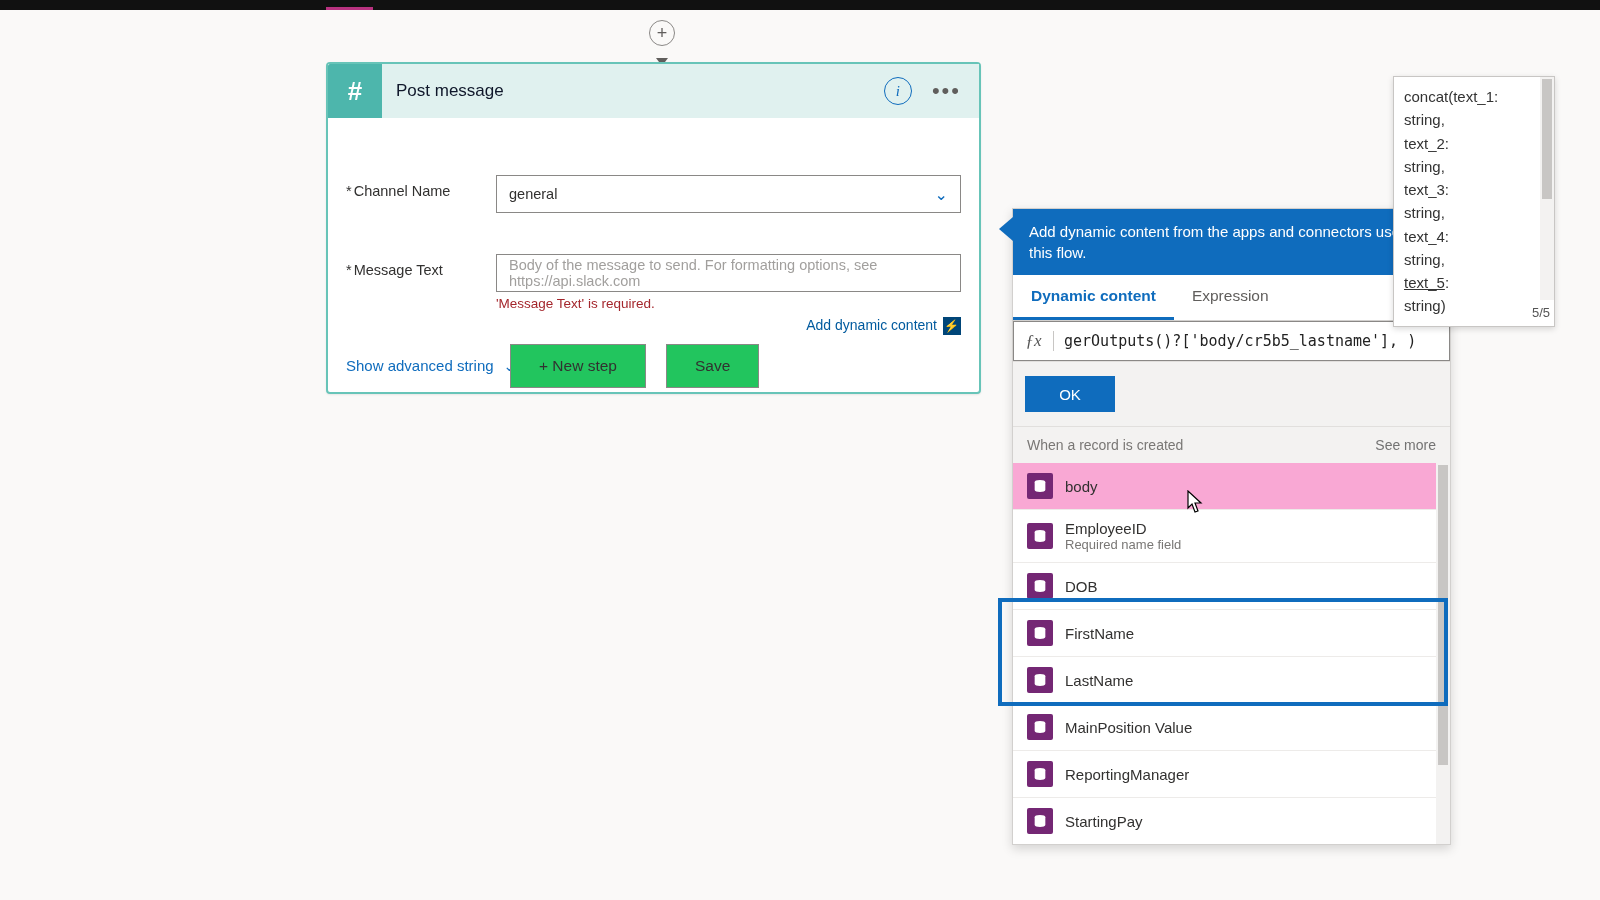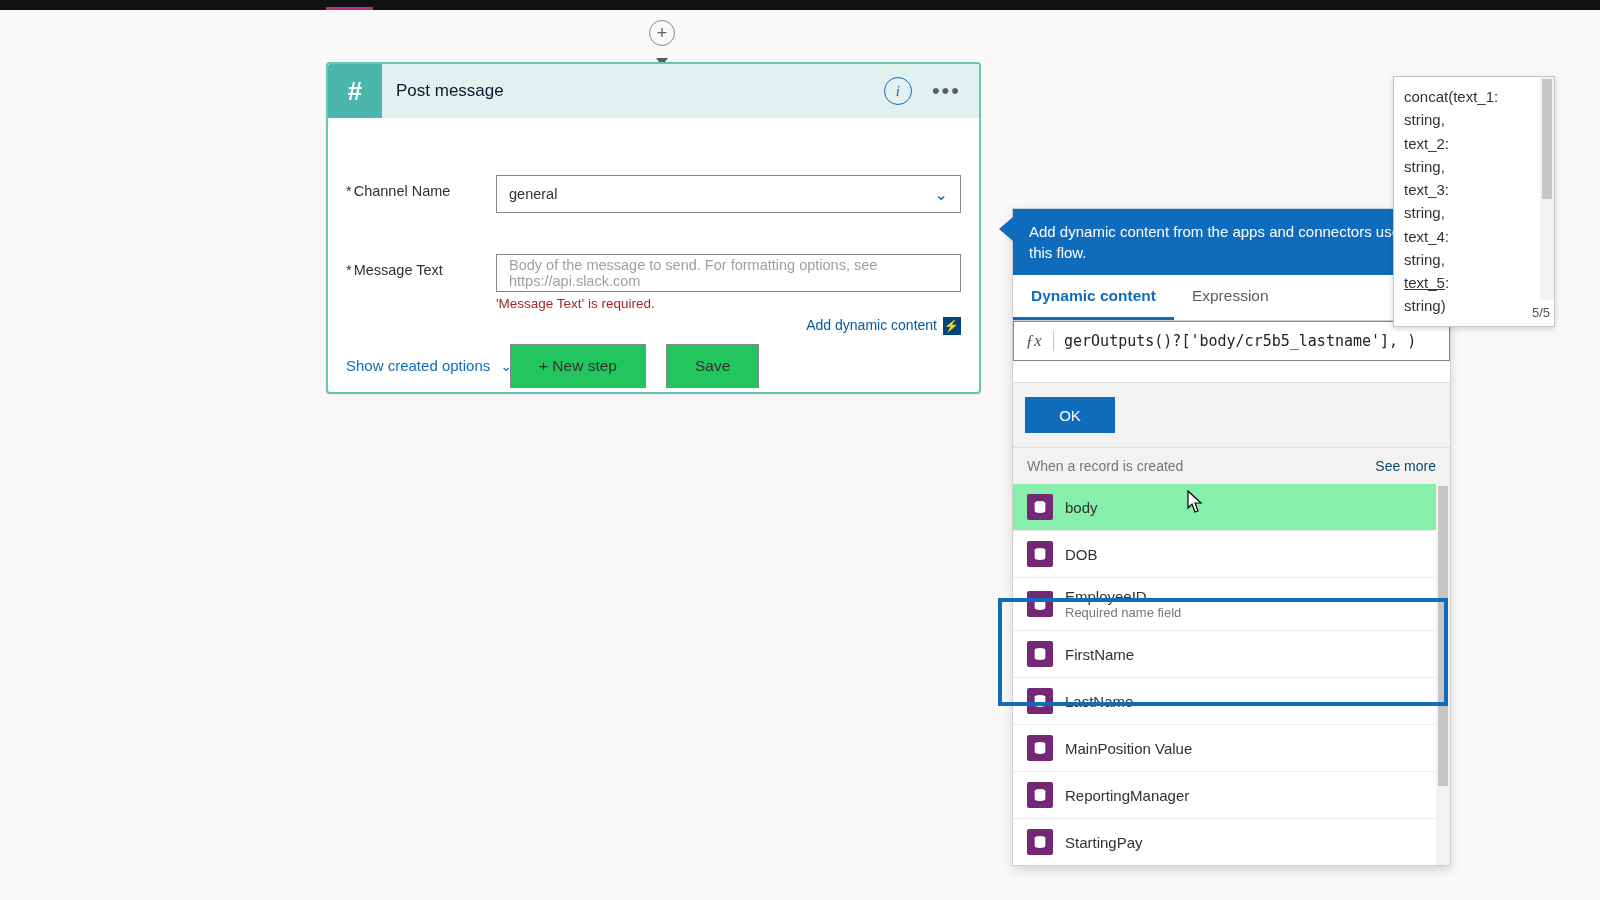--- a/index.html
+++ b/index.html
@@ -43,24 +43,24 @@
   
   .flyout { position:absolute; left:1012px; top:208px; width:439px; background:#fff; border:1px solid #d2d0ce; box-shadow:0 4px 10px rgba(0,0,0,.15);}
   .flyout .pointer { position:absolute; left:-14px; top:8px; width:0; height:0; border-top:12px solid transparent; border-bottom:12px solid transparent; border-right:14px solid #0f6cbd; }
   .fly-head { background:#0f6cbd; color:#fff; padding:12px 16px; font-size:15px; line-height:1.4; }
   .tabs { display:flex; border-bottom:1px solid #d2d0ce;}
   .tab { padding:12px 18px; font-size:15.5px; color:#605e5c; cursor:pointer; }
   .tab.active { color:#0f6cbd; font-weight:600; border-bottom:3px solid #0f6cbd;}
   .expr-row { display:flex; align-items:center; border:1px solid #8a8886; height:40px;}
   .expr-row .fx { width:40px; text-align:center; font-style:italic; font-family:Georgia,serif; color:#555; font-size:17px; border-right:1px solid #c8c6c4;}
   .expr-row .expr { flex:1; padding:0 10px; font-family:Consolas, monospace; font-size:15px; color:#222; white-space:nowrap; overflow:hidden;}
-  .ok-row { padding:0 12px 14px 12px; background:#f3f2f1; border-top:1px solid #e1dfdd; border-bottom:1px solid #e1dfdd; padding-top:14px;margin-top:21px;}
+  .ok-row { padding:0 12px 14px 12px; background:#f3f2f1; border-top:1px solid #e1dfdd; border-bottom:1px solid #e1dfdd; padding-top:14px;}
   .ok-btn { background:#0f6cbd; color:#fff; border:none; height:36px; width:90px; font-size:15px; cursor:pointer;}
   .group-head { display:flex; justify-content:space-between; padding:10px 14px; font-size:14px; color:#797775; background:#f3f2f1;align-items:center;}
-  .group-head .see { color:#0c4a6e; cursor:pointer;}
+  .group-head .see { color:#737373; cursor:pointer;}
   .list { position:relative; }
   .item { display:flex; align-items:center; gap:12px; padding:10px 14px; border-bottom:1px solid #edebe9; cursor:pointer;}
   .item .ico { width:26px; height:26px; background:#742774; border-radius:2px; display:flex; align-items:center; justify-content:center;}
   .item .ico svg { width:16px; height:16px; fill:#fff;}
   .item .txts { display:flex; flex-direction:column;}
   .item .name { font-size:15px; color:#323130;}
   .item .sub { font-size:13px; color:#797775;}
   .scroll-track { position:absolute; right:0; top:0; bottom:0; width:14px; background:#f3f2f1;}
   .scroll-thumb { position:absolute; right:2px; top:2px; width:10px; height:300px; background:#c8c6c4;}
 
@@ -119,21 +119,21 @@
         <div class="textbox">
           <span>Body of the message to send. For formatting options, see https://api.slack.com</span>
         </div>
         <div class="err">'Message Text' is required.</div>
         <div class="add-dyn">
           <span>Add dynamic content</span><span class="badge">⚡</span>
         </div>
       </div>
     </div>
     <div class="adv">
-      <span>Show created options</span>
+      <span>Show advanced string</span>
         <span class="chev">⌄</span>
     </div>
   </div>
 </div>
 
 <div class="bottom-btns">
   <div class="btn">
       <span>+ New step</span>
     </div>
   <div class="btn">
@@ -158,52 +158,52 @@
   </div>
   <div class="group-head">
     <span>When a record is created</span>
     <span class="see">See more</span>
   </div>
   <div class="list">
     <div class="scroll-track">
         <div class="scroll-thumb"></div>
       </div>
 
-    <div class="item" style="background:#86efac;">
+    <div class="item" style="background:#f9a8d4;">
       <div class="ico">
           <svg viewBox="0 0 24 24">
             <ellipse cx="12" cy="6" rx="8" ry="3"></ellipse>
             <path d="M4 6v12c0 1.7 3.6 3 8 3s8-1.3 8-3V6"></path>
           </svg>
         </div>
       <div class="txts">
           <div class="name">body</div>
-        </div>
-    </div>
-    <div class="item">
-      <div class="ico">
-          <svg viewBox="0 0 24 24">
-            <ellipse cx="12" cy="6" rx="8" ry="3"></ellipse>
-            <path d="M4 6v12c0 1.7 3.6 3 8 3s8-1.3 8-3V6"></path>
-          </svg>
-        </div>
-      <div class="txts">
-          <div class="name">DOB</div>
         </div>
     </div>
     <div class="item">
       <div class="ico">
           <svg viewBox="0 0 24 24">
             <ellipse cx="12" cy="6" rx="8" ry="3"></ellipse>
             <path d="M4 6v12c0 1.7 3.6 3 8 3s8-1.3 8-3V6"></path>
           </svg>
         </div>
       <div class="txts">
           <div class="name">EmployeeID</div>
           <div class="sub">Required name field</div>
+        </div>
+    </div>
+    <div class="item">
+      <div class="ico">
+          <svg viewBox="0 0 24 24">
+            <ellipse cx="12" cy="6" rx="8" ry="3"></ellipse>
+            <path d="M4 6v12c0 1.7 3.6 3 8 3s8-1.3 8-3V6"></path>
+          </svg>
+        </div>
+      <div class="txts">
+          <div class="name">DOB</div>
         </div>
     </div>
     <div class="item">
       <div class="ico">
           <svg viewBox="0 0 24 24">
             <ellipse cx="12" cy="6" rx="8" ry="3"></ellipse>
             <path d="M4 6v12c0 1.7 3.6 3 8 3s8-1.3 8-3V6"></path>
           </svg>
         </div>
       <div class="txts">

